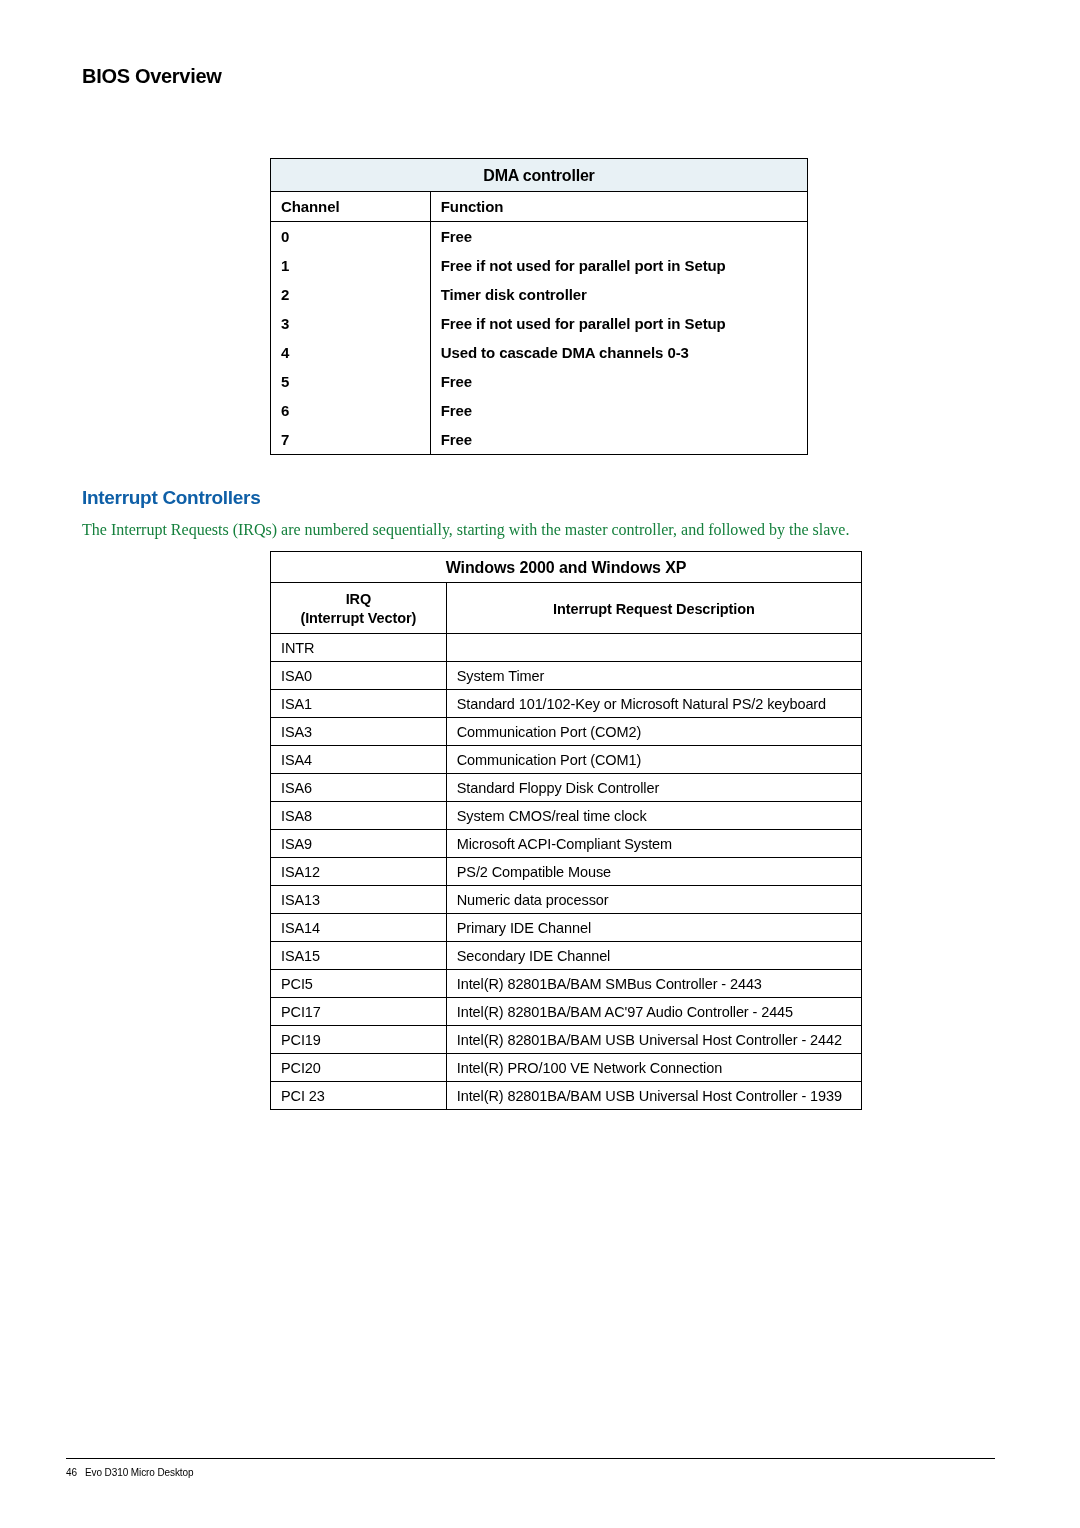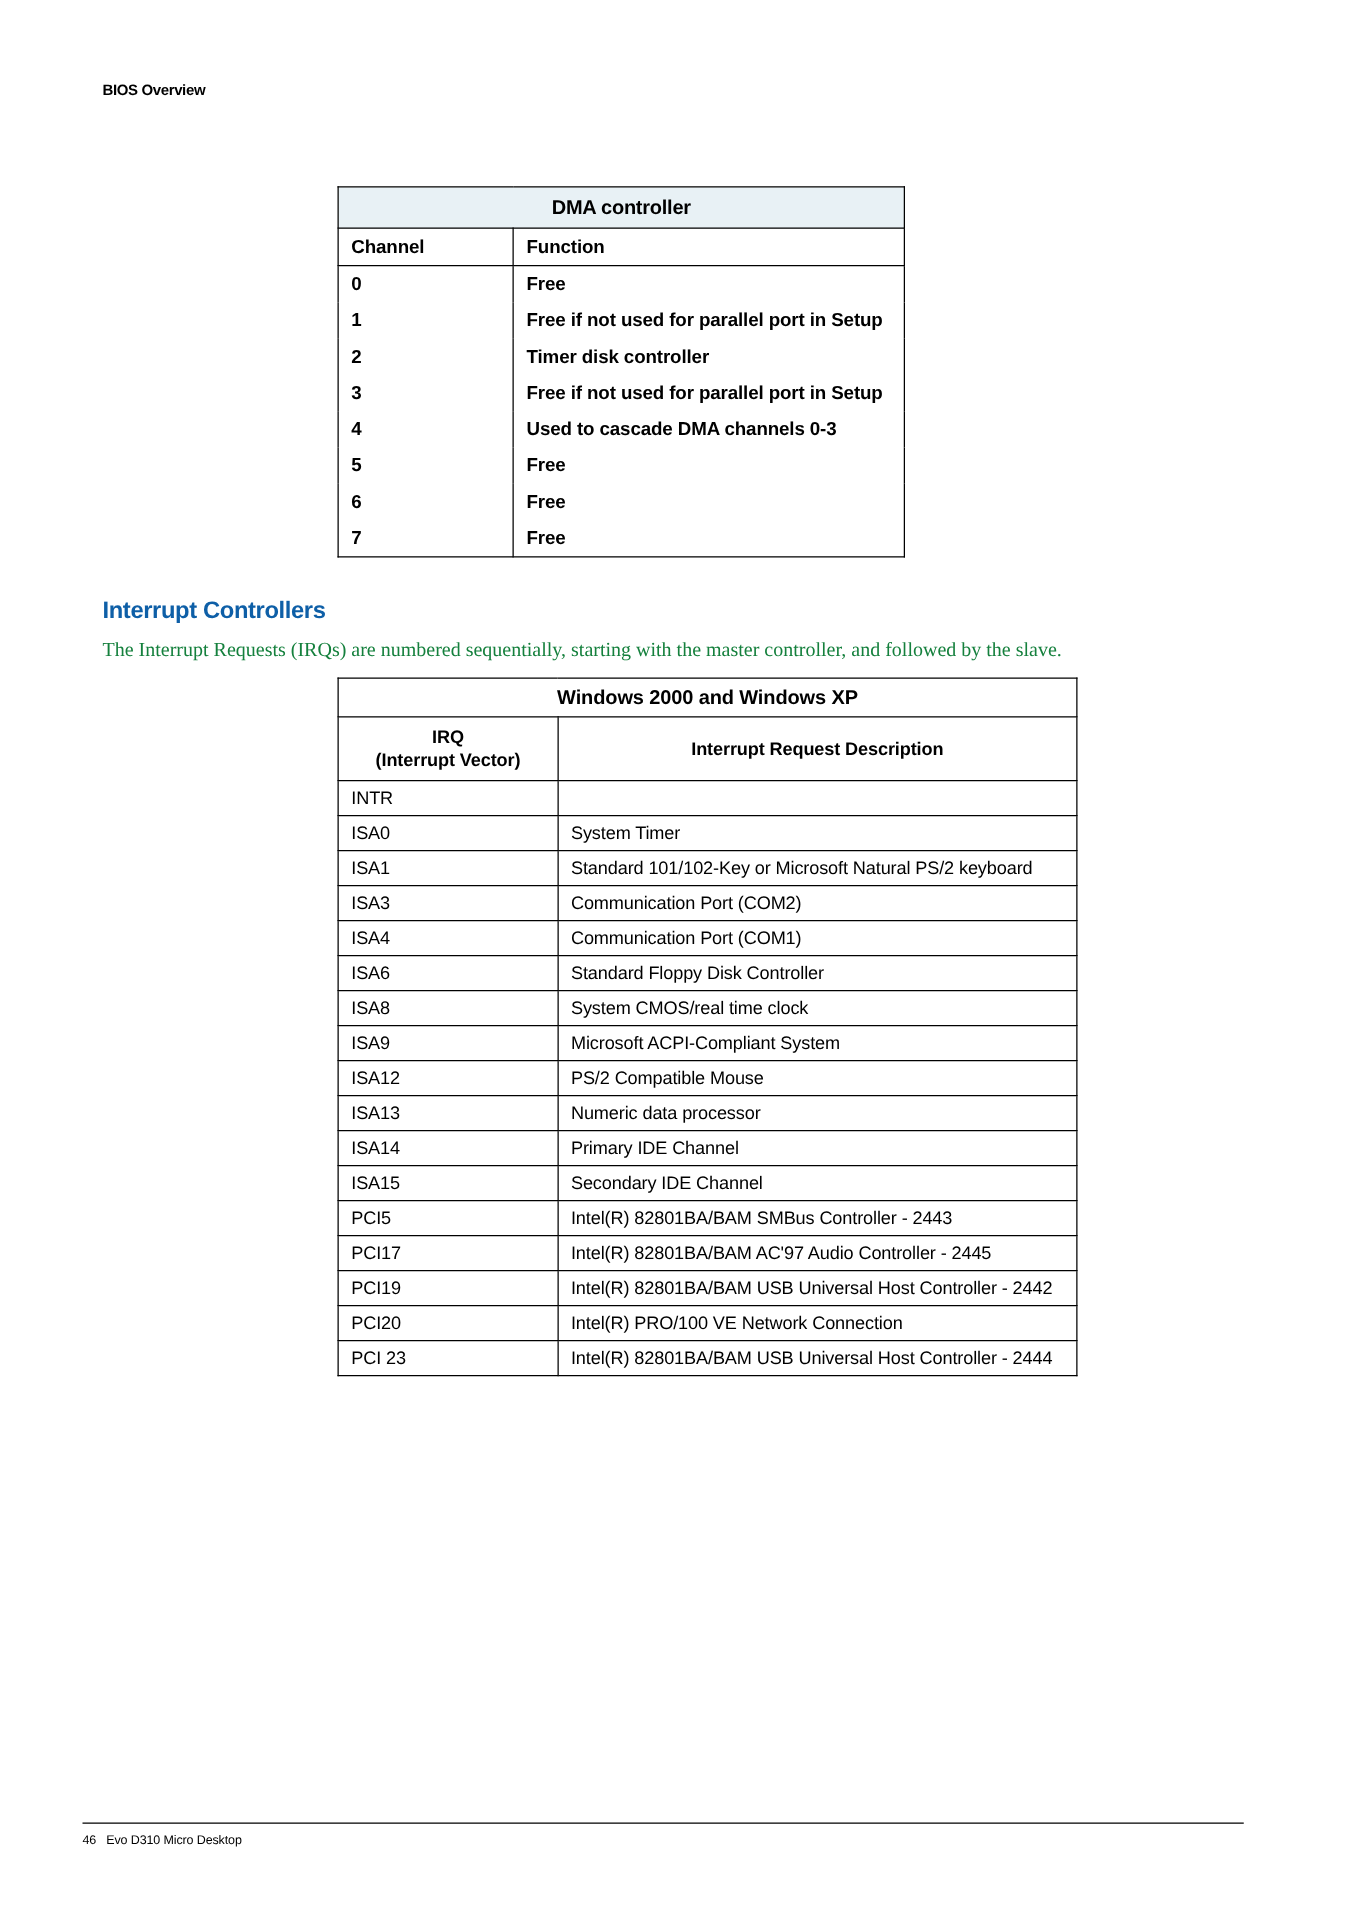--- a/index.html
+++ b/index.html
@@ -13,32 +13,32 @@
     }
     .page {
       padding: 65px 85px 40px 82px;
       height: 100%;
       box-sizing: border-box;
       position: relative;
     }
     .header-title {
       font-family: "Helvetica Neue", Arial, sans-serif;
       font-weight: bold;
-      font-size: 12px;
+      font-size: 20px;
       letter-spacing: -0.3px;
       color: #000;
       margin-bottom: 70px;
     }
     .table-container {
       margin-left: 188px;
       margin-bottom: 32px;
     }
     table.dma {
       border-collapse: collapse;
-      width: 454px;
+      width: 538px;
       font-family: "Helvetica Neue Condensed", "Arial Narrow", Arial, sans-serif;
     }
     table.dma th.caption {
       border: 1px solid #000;
       background: #e8f1f5;
       text-align: center;
       font-weight: bold;
       font-size: 16px;
       padding: 8px 0 6px 0;
       letter-spacing: -0.2px;
@@ -256,21 +256,21 @@
       <tr>
             <td>PCI19</td>
             <td>Intel(R) 82801BA/BAM USB Universal Host Controller - 2442</td>
           </tr>
       <tr>
             <td>PCI20</td>
             <td>Intel(R) PRO/100 VE Network Connection</td>
           </tr>
       <tr>
             <td>PCI 23</td>
-            <td>Intel(R) 82801BA/BAM USB Universal Host Controller - 2444</td>
+            <td>Intel(R) 82801BA/BAM USB Universal Host Controller - 1939</td>
           </tr>
     </tbody>
       </table>
   </div>
 
   <div class="footer">
     <span>46</span>&nbsp;&nbsp;&nbsp;<span>Evo D310 Micro Desktop</span>
   </div>
 
 </div>

